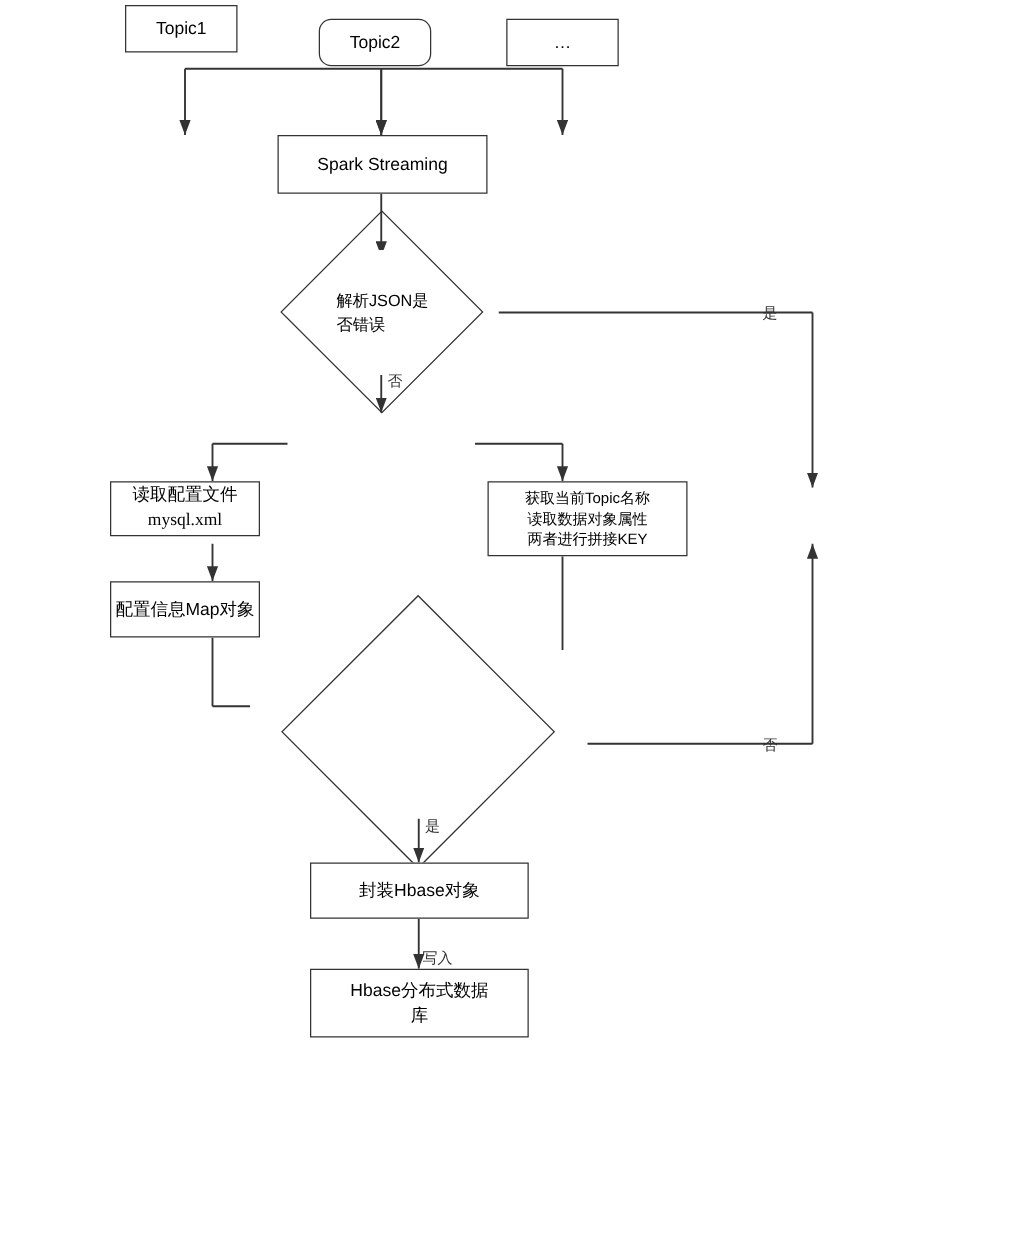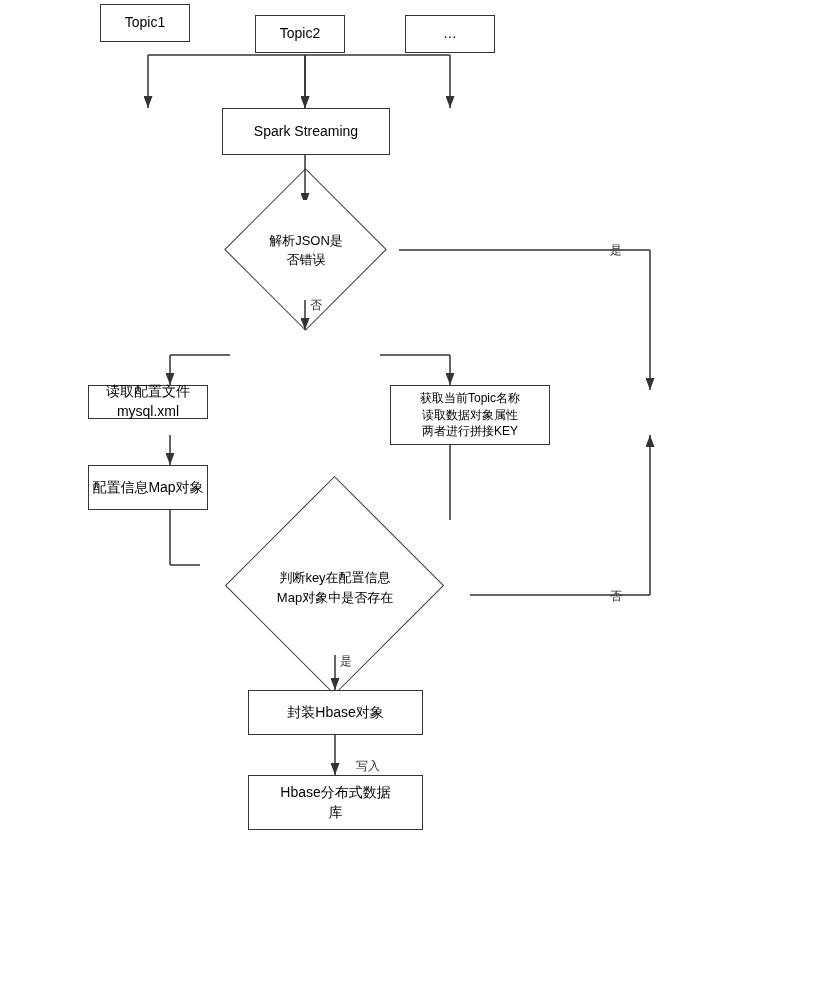--- a/index.html
+++ b/index.html
@@ -42,21 +42,21 @@
     .diamond-inner {
       transform: rotate(45deg);
       border: 1.5px solid #333;
       position: absolute;
     }
     .diamond-text {
       position: relative;
       z-index: 2;
       font-size: 13px;
       line-height: 1.5;
-      text-align: center;
+      text-align: left;
     }
     svg.arrows {
       position: absolute;
       top: 0; left: 0;
       width: 815px;
       height: 1000px;
       pointer-events: none;
     }
     .label {
       position: absolute;
@@ -113,58 +113,55 @@
     <line x1="650" y1="595" x2="650" y2="435" stroke="#333" stroke-width="1.5" marker-end="url(#arrowhead)"></line>
 
     <line x1="335" y1="735" x2="335" y2="775" stroke="#333" stroke-width="1.5" marker-end="url(#arrowhead)"></line>
 
   </svg>
 
   <div class="box" style="left:100px;top:4px;width:90px;height:38px;">
     <span>Topic1</span>
   </div>
 
-  <div class="box" style="left:255px;top:15px;width:90px;height:38px;">
+  <div class="box" style="left:255px;top:15px;width:90px;height:38px;border-radius:10px;">
     <span>Topic2</span>
   </div>
 
   <div class="box" style="left:405px;top:15px;width:90px;height:38px;">
     <span>…</span>
   </div>
 
   <div class="box" style="left:222px;top:108px;width:168px;height:47px;text-align:center;">
     <span>Spark Streaming</span>
   </div>
 
   <div class="diamond" style="left:213px;top:200px;width:186px;height:100px;">
     <div class="diamond-inner" style="width:115px;height:115px;top:-8px;left:35px;"></div>
     <div class="diamond-text">
       <span>解析JSON是<br>否错误</span>
     </div>
   </div>
 
 
-  <div class="box" style="left:88px;top:385px;width:120px;height:34px;">
+  <div class="box" style="left:88px;top:385px;width:120px;height:44px;font-family:Liberation Serif, serif;">
     <span>读取配置文件<br>mysql.xml</span>
   </div>
 
   <div class="box" style="left:390px;top:385px;width:160px;height:60px;">
     <span style="font-size:12px;">获取当前Topic名称<br>读取数据对象属性<br>两者进行拼接KEY</span>
   </div>
 
   <div class="box" style="left:88px;top:465px;width:120px;height:45px;">
     <span>配置信息Map对象</span>
   </div>
 
 
   <div class="diamond" style="left:200px;top:520px;width:270px;height:135px;">
     <div class="diamond-inner" style="width:155px;height:155px;top:-12px;left:57px;"></div>
-    <div class="diamond-text">
-      <span>判断key在配置信息<br>Map对象中是否存在</span>
-    </div>
   </div>
 
   <div class="box" style="left:248px;top:690px;width:175px;height:45px;">
     <span>封装Hbase对象</span>
   </div>
 
   <div class="box" style="left:248px;top:775px;width:175px;height:55px;">
     <span>Hbase分布式数据<br>库</span>
   </div>
 
@@ -177,17 +174,17 @@
   </div>
 
   <div class="label" style="left:610px;top:588px;">
     <span>否</span>
   </div>
 
   <div class="label" style="left:340px;top:653px;">
     <span>是</span>
   </div>
 
-  <div class="label" style="left:356px;top:758px;">
+  <div class="label" style="left:338px;top:758px;">
     <span>写入</span>
   </div>
 
 </div>
 
 </body></html>

